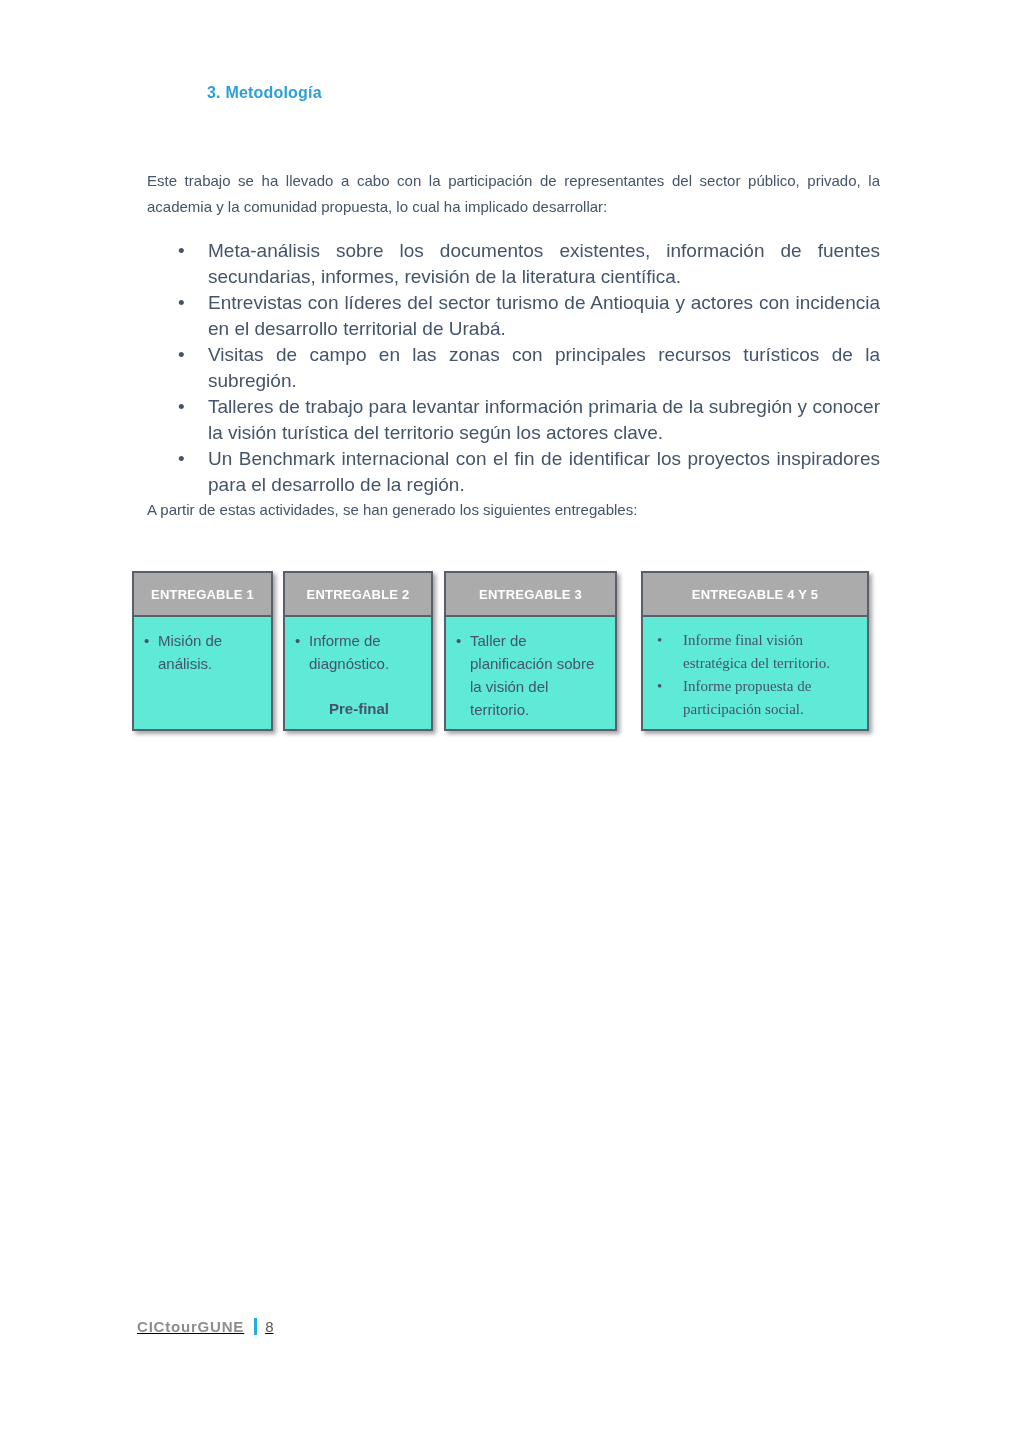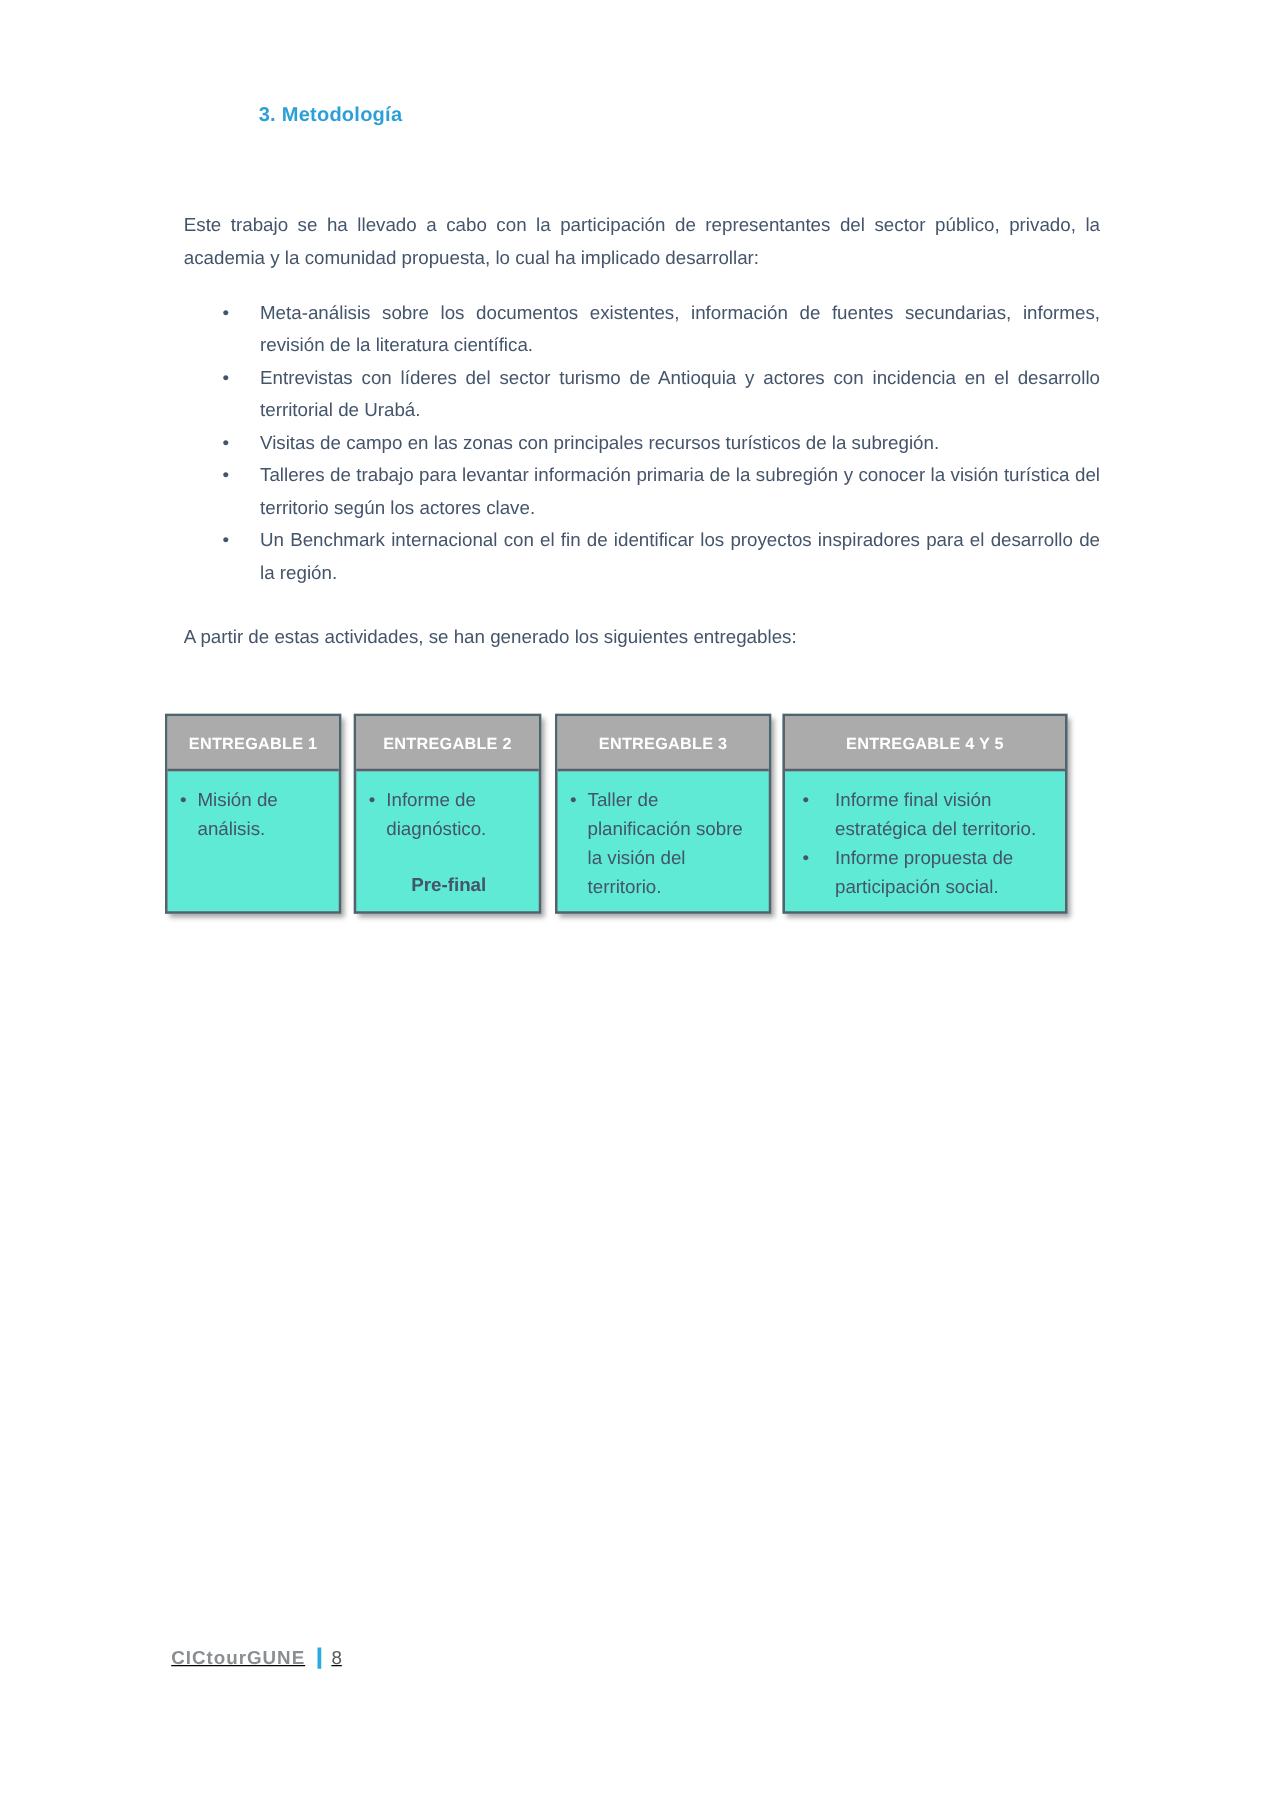--- a/index.html
+++ b/index.html
@@ -35,21 +35,21 @@
     line-height: 26px;
     text-align: justify;
     color: #44546A;
   }
   .bullet-list {
     position: absolute;
     left: 178px;
     top: 238px;
     width: 702px;
     color: #44546A;
-    font-size: 15px;
+    font-size: 19px;
     line-height: 26px;
   }
   .bullet-item {
     display: flex;
     align-items: flex-start;
   }
   .bullet-dot {
     flex: 0 0 30px;
   }
   .bullet-dot::before {
@@ -77,21 +77,21 @@
   }
   .card {
     box-sizing: border-box;
     height: 160px;
     border: 2px solid #59606B;
     background: #5eead4;
     box-shadow: 3px 3px 4px rgba(0,0,0,0.35);
   }
   .card-1 { width: 141px; margin-right: 10px; }
   .card-2 { width: 150px; margin-right: 11px; }
-  .card-3 { width: 173px; margin-right: 9px; }
+  .card-3 { width: 173px; margin-right: 24px; }
   .card-4 { width: 228px; }
   .card-header {
     box-sizing: border-box;
     height: 44px;
     background: #ABABAB;
     border-bottom: 2px solid #59606B;
     color: #ffffff;
     font-weight: 700;
     font-size: 13px;
     letter-spacing: 0.2px;
@@ -115,20 +115,21 @@
   }
   .card-item .dot::before {
     content: "\2022";
   }
   .card-item .txt {
     flex: 1 1 auto;
   }
   .card-4 .card-body {
     padding-left: 14px;
     padding-right: 7px;
+    font-family: Liberation Serif, serif;
   }
   .card-4 .card-item .dot {
     flex: 0 0 26px;
   }
   .card-note {
     margin-top: 22px;
     text-align: center;
     font-weight: 700;
   }
   .page-footer {

